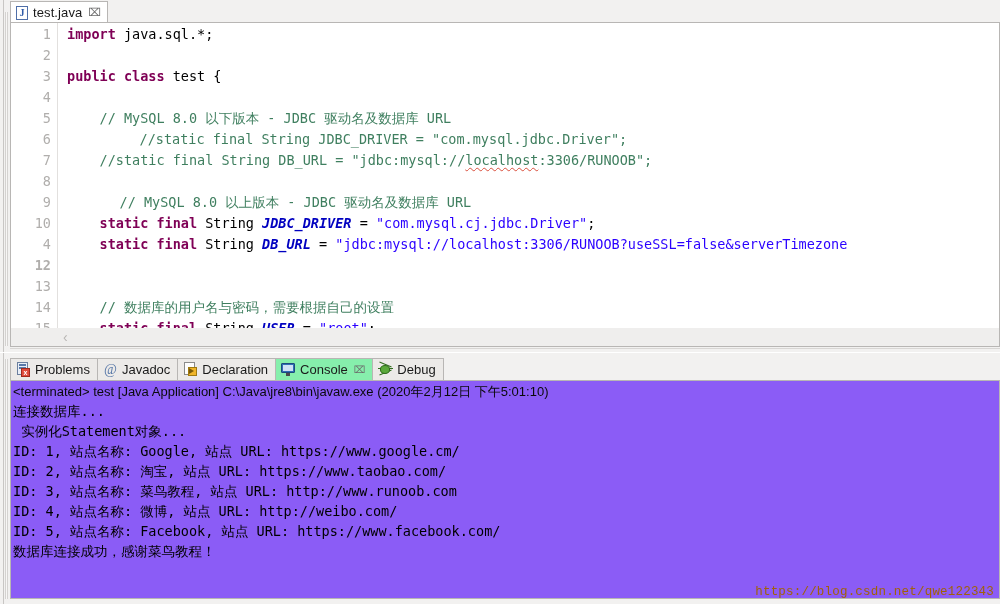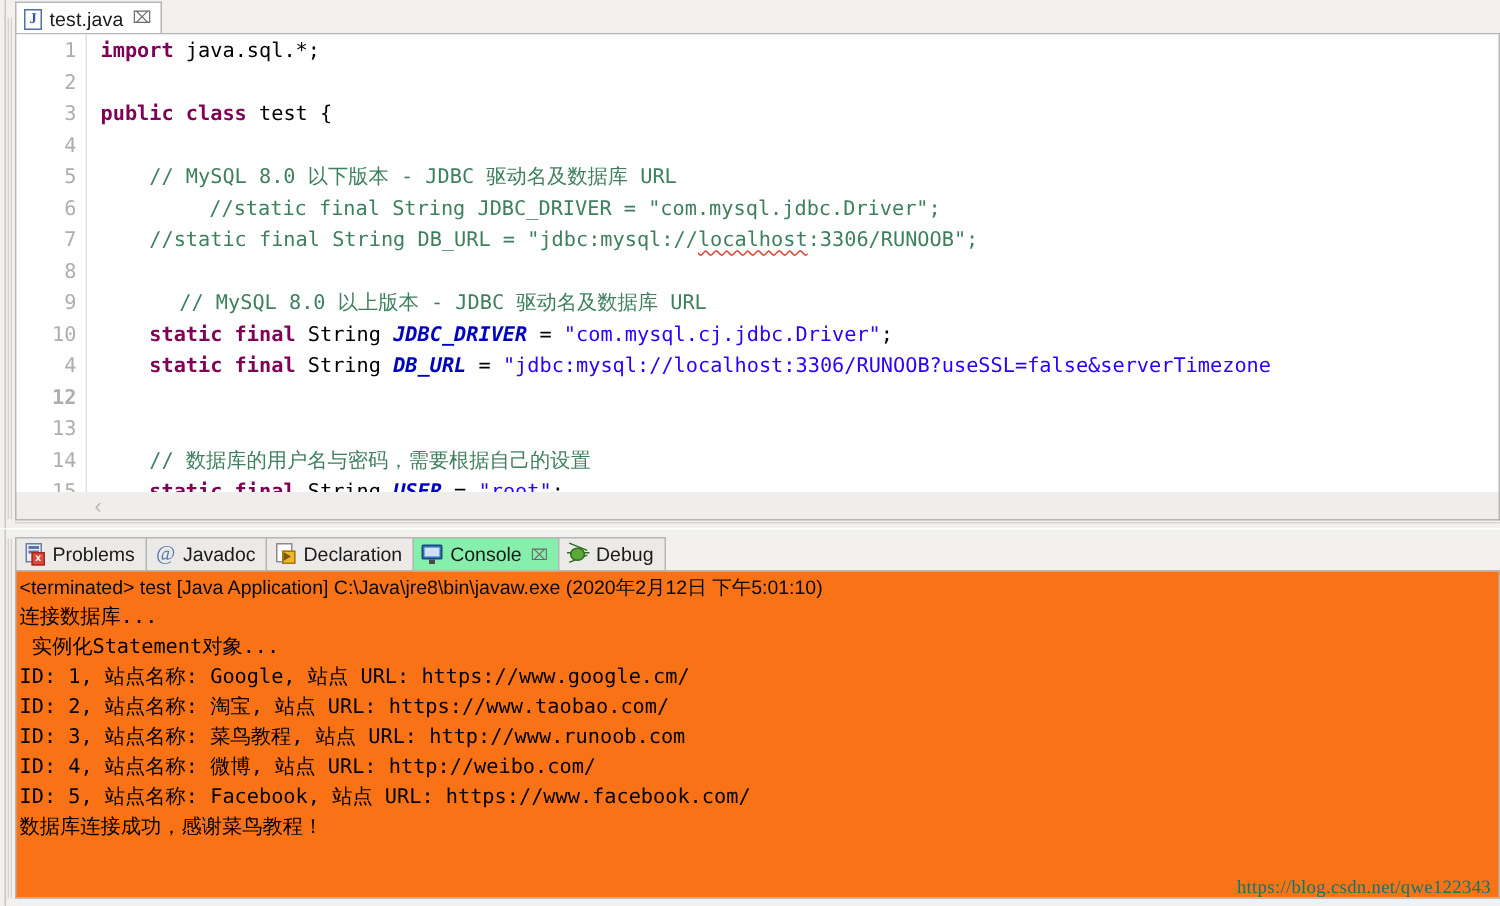--- a/index.html
+++ b/index.html
@@ -288,21 +288,21 @@
     position: absolute;
     left: 10px; top: 27px;
     width: 990px; height: 1px;
     background: #b8b6b4;
   }
 
   .console-panel {
     position: absolute;
     left: 10px; top: 28px;
     width: 990px; height: 218px;
-    background: #f97316;
+    background: #8b5cf6;
     border-left: 1px solid #b8b6b4;
     border-right: 1px solid #b8b6b4;
     border-bottom: 1px solid #b8b6b4;
     overflow: hidden;
   }
   .console-header {
     position: absolute;
     left: 2px; top: 2px;
     width: 984px;
     font-family: "Liberation Sans", sans-serif;
@@ -319,23 +319,23 @@
     font-size: 13.5px;
     color: #000000;
     line-height: 20px;
     white-space: pre;
   }
   .console-body .out { height: 20px; }
 
   .watermark {
     position: absolute;
     right: 6px; bottom: 5px;
-    font-family: Liberation Serif, serif;
+    font-family: Liberation Mono, monospace;
     font-size: 12.5px;
-    color: #0f766e;
+    color: #a16207;
     letter-spacing: 0.2px;
     white-space: nowrap;
   }
 </style>
 </head>
 <body>
 
 <div id="app">
 
   <div class="editor-region">

